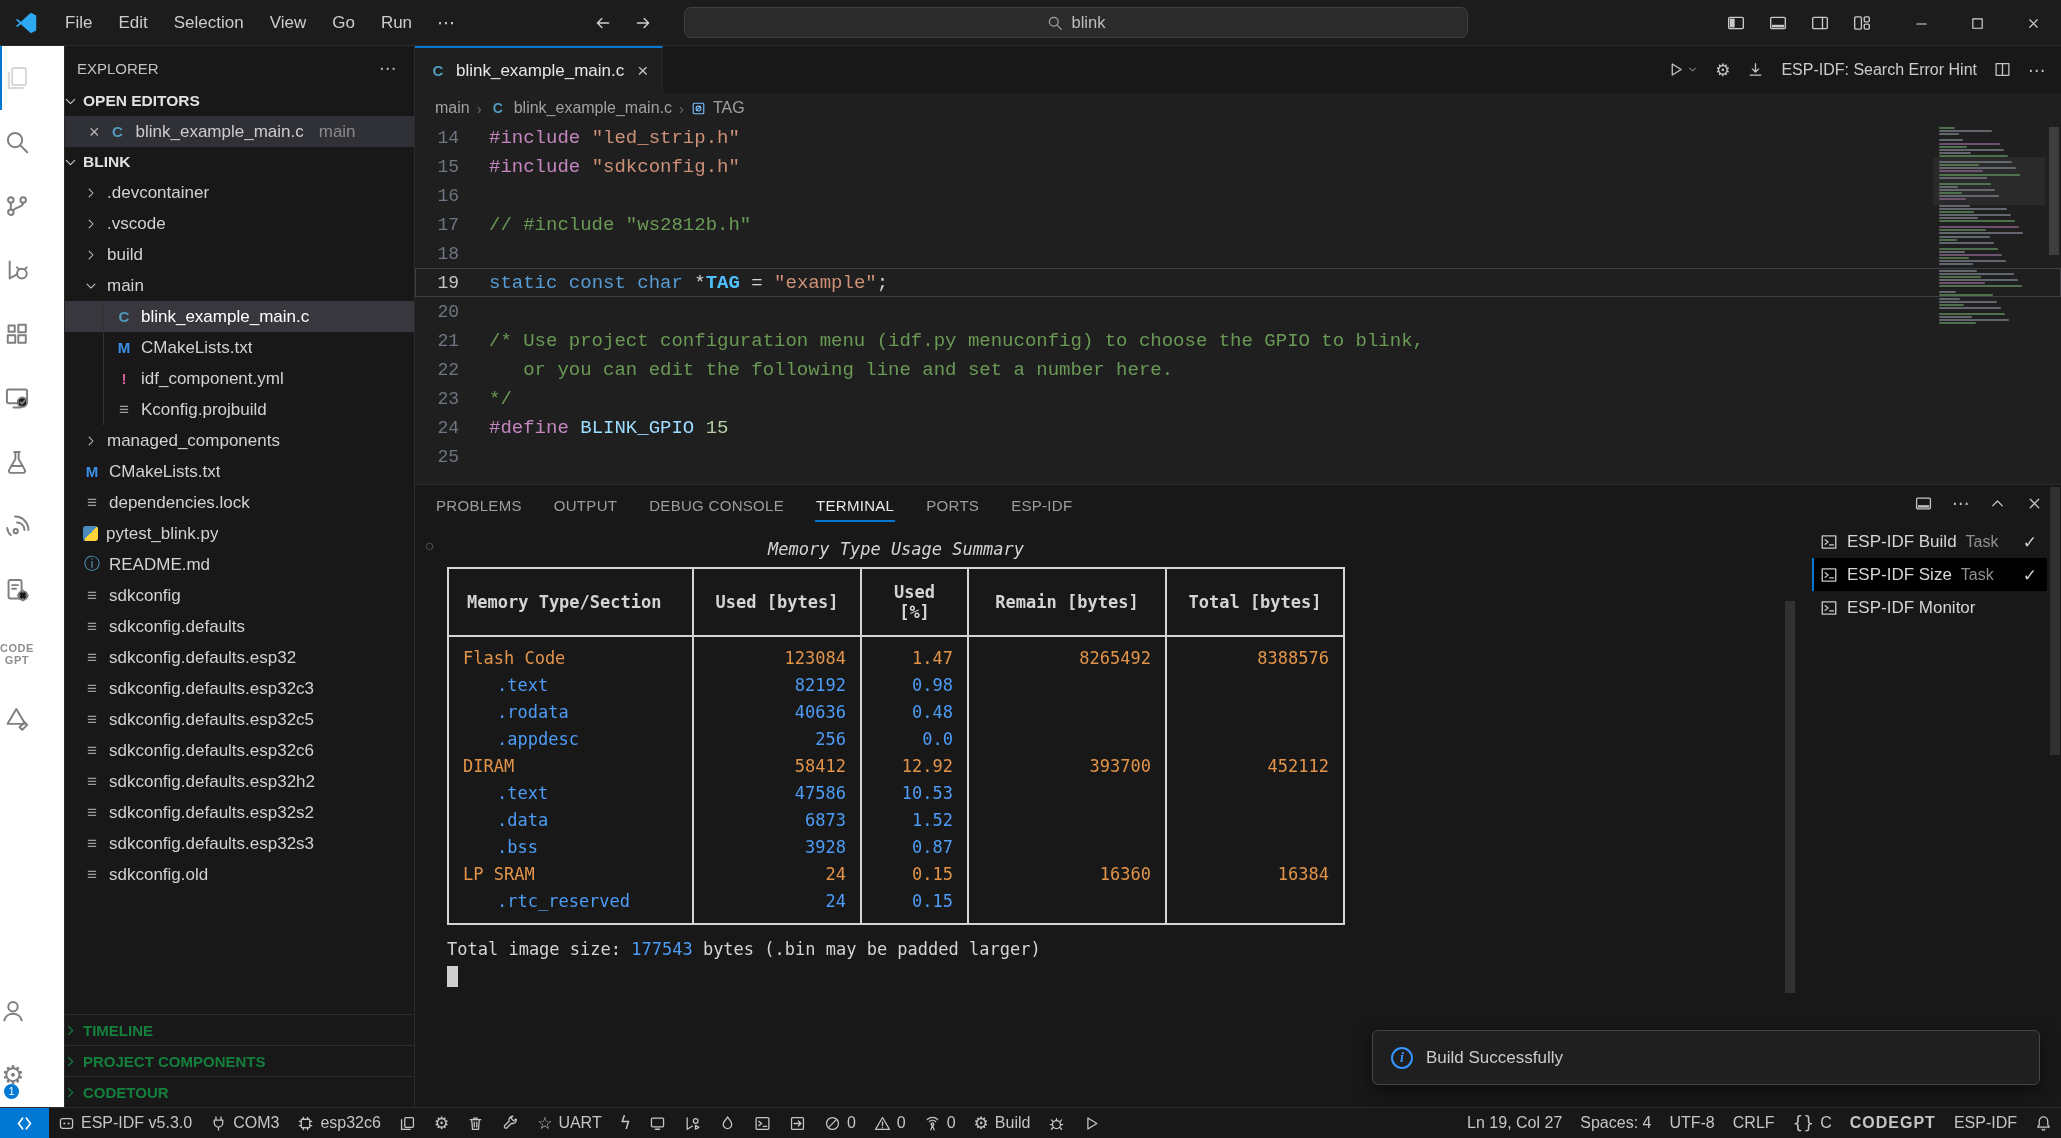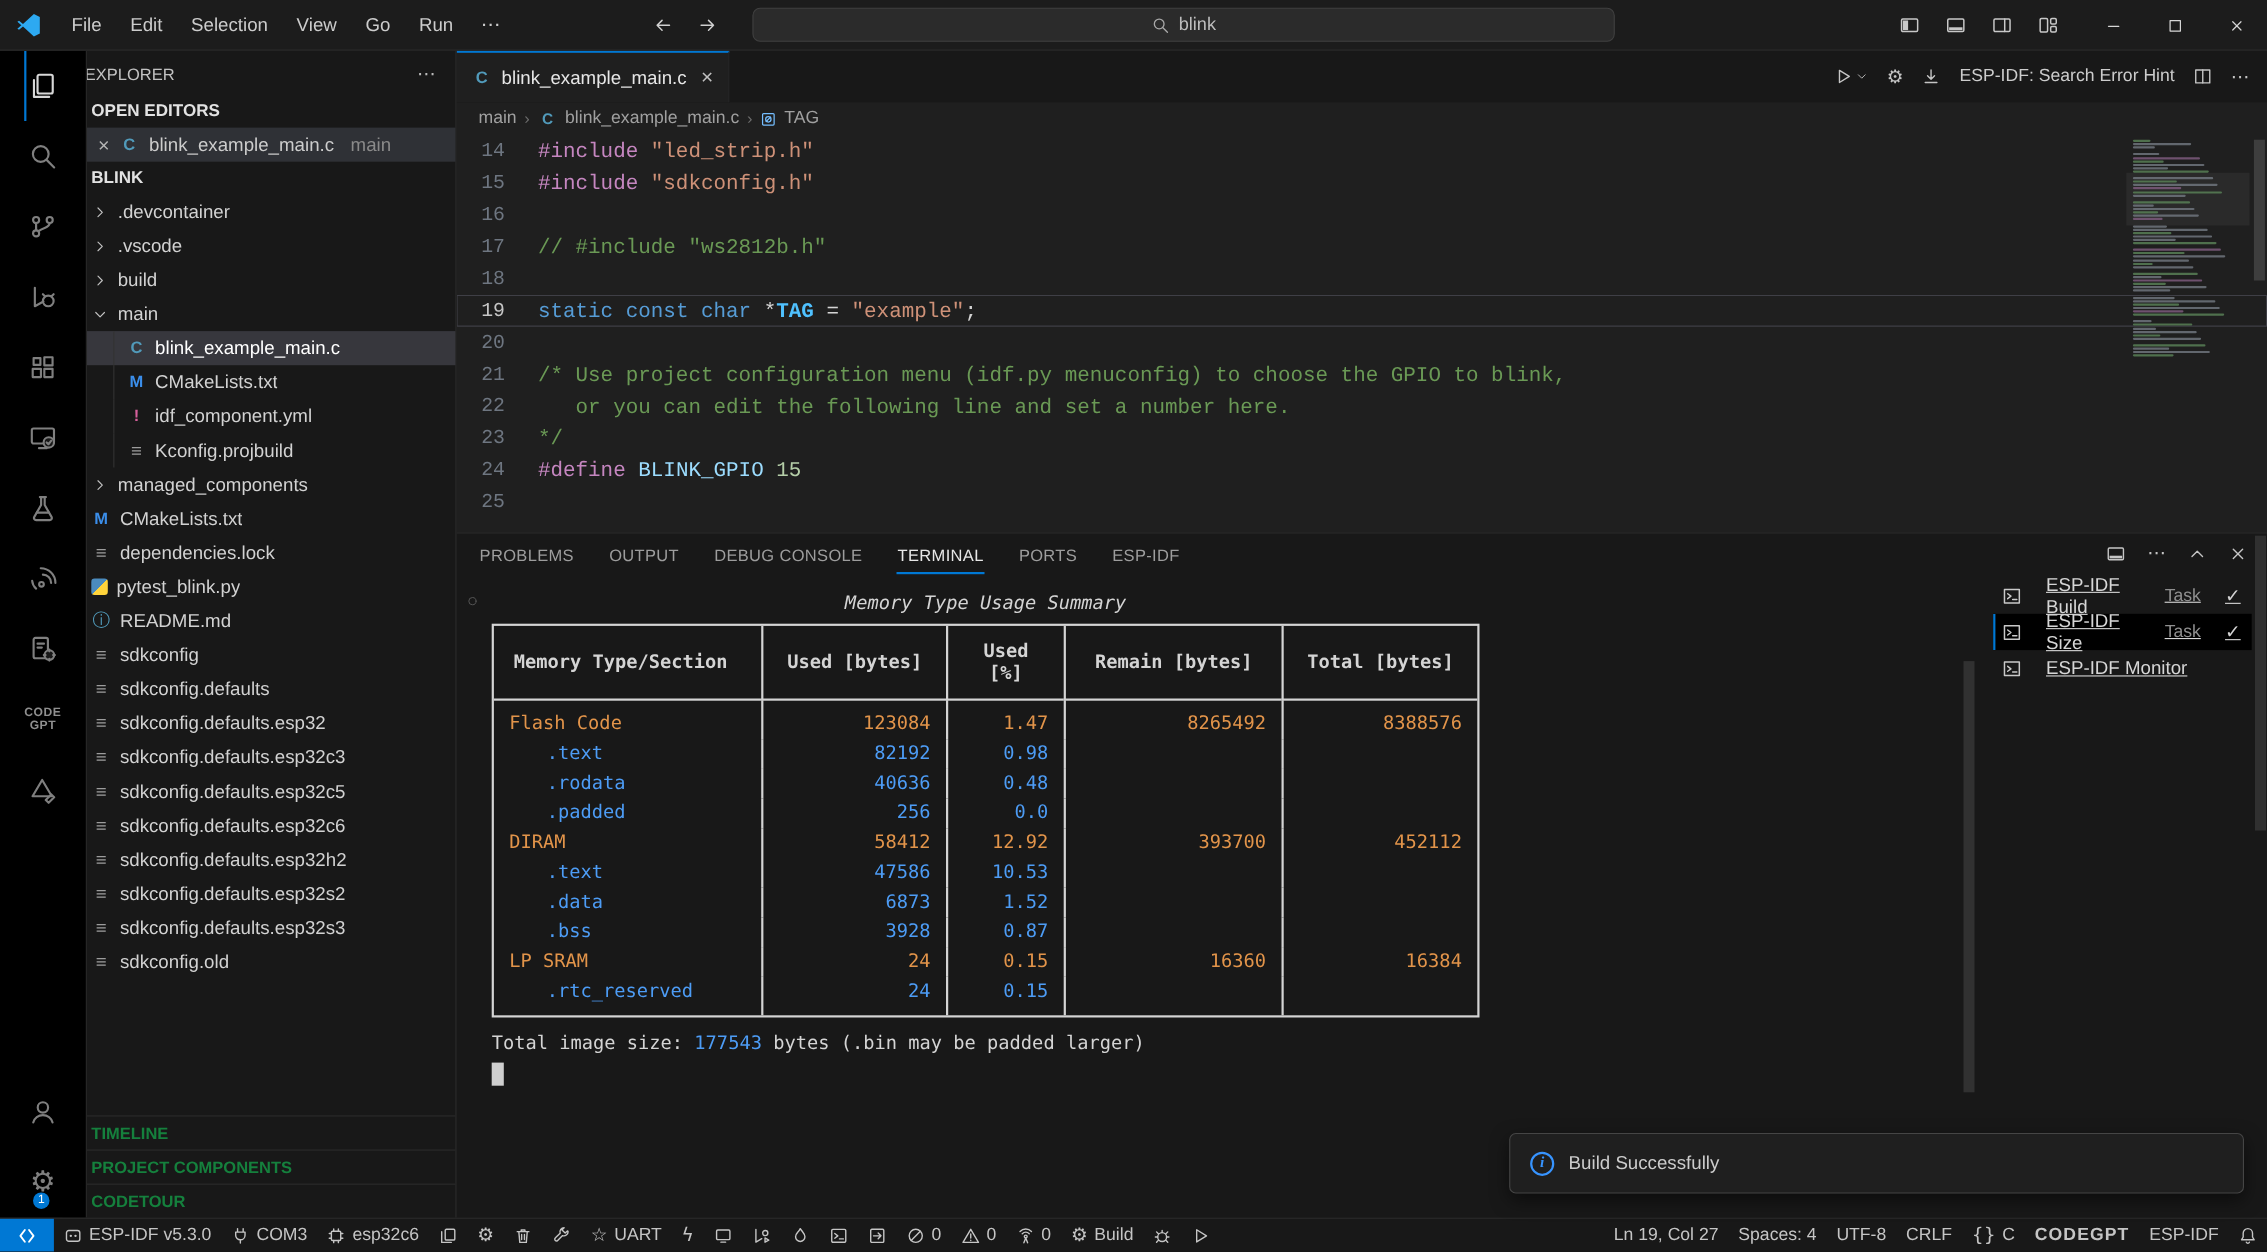--- a/index.html
+++ b/index.html
@@ -25,22 +25,22 @@
              justify-content:center;gap:9px;color:#bdbdbd;font-size:16.5px;}
   .searchbox .icon{font-size:16px;color:#a8a8a8;}
   .tb-right{position:absolute;right:0;top:0;height:46px;display:flex;align-items:center;}
   .tb-layouts{display:flex;gap:8px;margin-right:14px;color:#c8c8c8;}
   .tb-layouts .icon{font-size:18px;width:34px;height:34px;}
   .win-btn{width:56px;height:46px;display:flex;align-items:center;justify-content:center;
            color:#d6d6d6;font-size:15px;}
   .win-btn .icon{font-size:15px;}
 
   
-  .activitybar{position:absolute;left:0;top:46px;bottom:31px;width:79px;background:#000000;
-               border-right:1px solid #2b2b2b;display:flex;flex-direction:column;align-items:center;z-index:20;}
+  .activitybar{position:absolute;left:0;top:46px;bottom:31px;width:65px;background:#ffffff;
+               border-right:1px solid #2b2b2b;display:flex;flex-direction:column;align-items:flex-start;z-index:20;}
   .ab-item{height:64px;display:flex;align-items:center;justify-content:center;color:#7f7f7f;position:relative;}
   .ab-item.active{color:#d7d7d7;box-shadow:inset 2px 0 0 #0078d4;}
   .ab-ic{font-size:26px;}
   .ab-spacer{flex:1;}
   .cg-logo{font-size:11px;font-weight:bold;letter-spacing:.5px;line-height:12px;text-align:center;color:#8f8f8f;}
   .badge{position:absolute;right:7px;bottom:8px;background:#0078d4;color:#fff;border-radius:9px;
          font-size:11px;line-height:15px;min-width:15px;padding:0 3px;text-align:center;}
 
   
   .sidebar{position:absolute;left:57px;top:46px;bottom:31px;width:358px;background:#181818;
@@ -128,22 +128,22 @@
   .mtable td.numcell{text-align:right;}
   .mtable tbody tr:first-child td{padding-top:9px;}
   .mtable tbody tr:last-child td{padding-bottom:9px;}
   .mtable td.ind{padding-left:48px;}
   .orange{color:#e2944a;}.blue{color:#4d9cf5;}
   .total-line{margin-top:14px;}
   .tblue{color:#4d9cf5;}
   .term-cursor{width:11px;height:21px;background:#cfcfcf;margin-top:7px;}
   .term-scroll{position:absolute;right:4px;top:76px;width:10px;height:392px;background:rgba(110,110,110,.3);}
   .tasks{position:absolute;right:14px;top:40px;width:235px;bottom:0;}
-  .task{height:33px;display:flex;align-items:center;gap:22px;padding:0 10px 0 8px;
-        font-size:17px;color:#d6d6d6;text-decoration:underline;}
+  .task{height:33px;display:flex;align-items:center;gap:9px;padding:0 10px 0 8px;
+        font-size:17px;color:#d6d6d6;}
   .task .ticon{font-size:18px;color:#c9c9c9;}
   .task .tag{color:#8f8f8f;font-size:16px;}
   .task .chk{margin-left:auto;color:#d2d2d2;font-size:17px;}
   .task.active{background:#000000;box-shadow:inset 2px 0 0 #0078d4;}
   .panel-scroll{position:absolute;right:1px;top:2px;width:10px;height:268px;background:rgba(121,121,121,.25);}
 
   
   .statusbar{position:absolute;left:0;right:0;bottom:0;height:31px;background:#181818;
              border-top:1px solid #2b2b2b;display:flex;align-items:stretch;font-size:16px;
              color:#c5c5c5;z-index:40;}
@@ -779,21 +779,21 @@
                 <td class="numcell blue"></td>
               </tr>
               <tr>
                 <td class="blue ind">.rodata</td>
                 <td class="numcell blue">40636</td>
                 <td class="numcell blue">0.48</td>
                 <td class="numcell blue"></td>
                 <td class="numcell blue"></td>
               </tr>
               <tr>
-                <td class="blue ind">.padded</td>
+                <td class="blue ind">.appdesc</td>
                 <td class="numcell blue">256</td>
                 <td class="numcell blue">0.0</td>
                 <td class="numcell blue"></td>
                 <td class="numcell blue"></td>
               </tr>
               <tr>
                 <td class="orange">DIRAM</td>
                 <td class="numcell orange">58412</td>
                 <td class="numcell orange">12.92</td>
                 <td class="numcell orange">393700</td>

